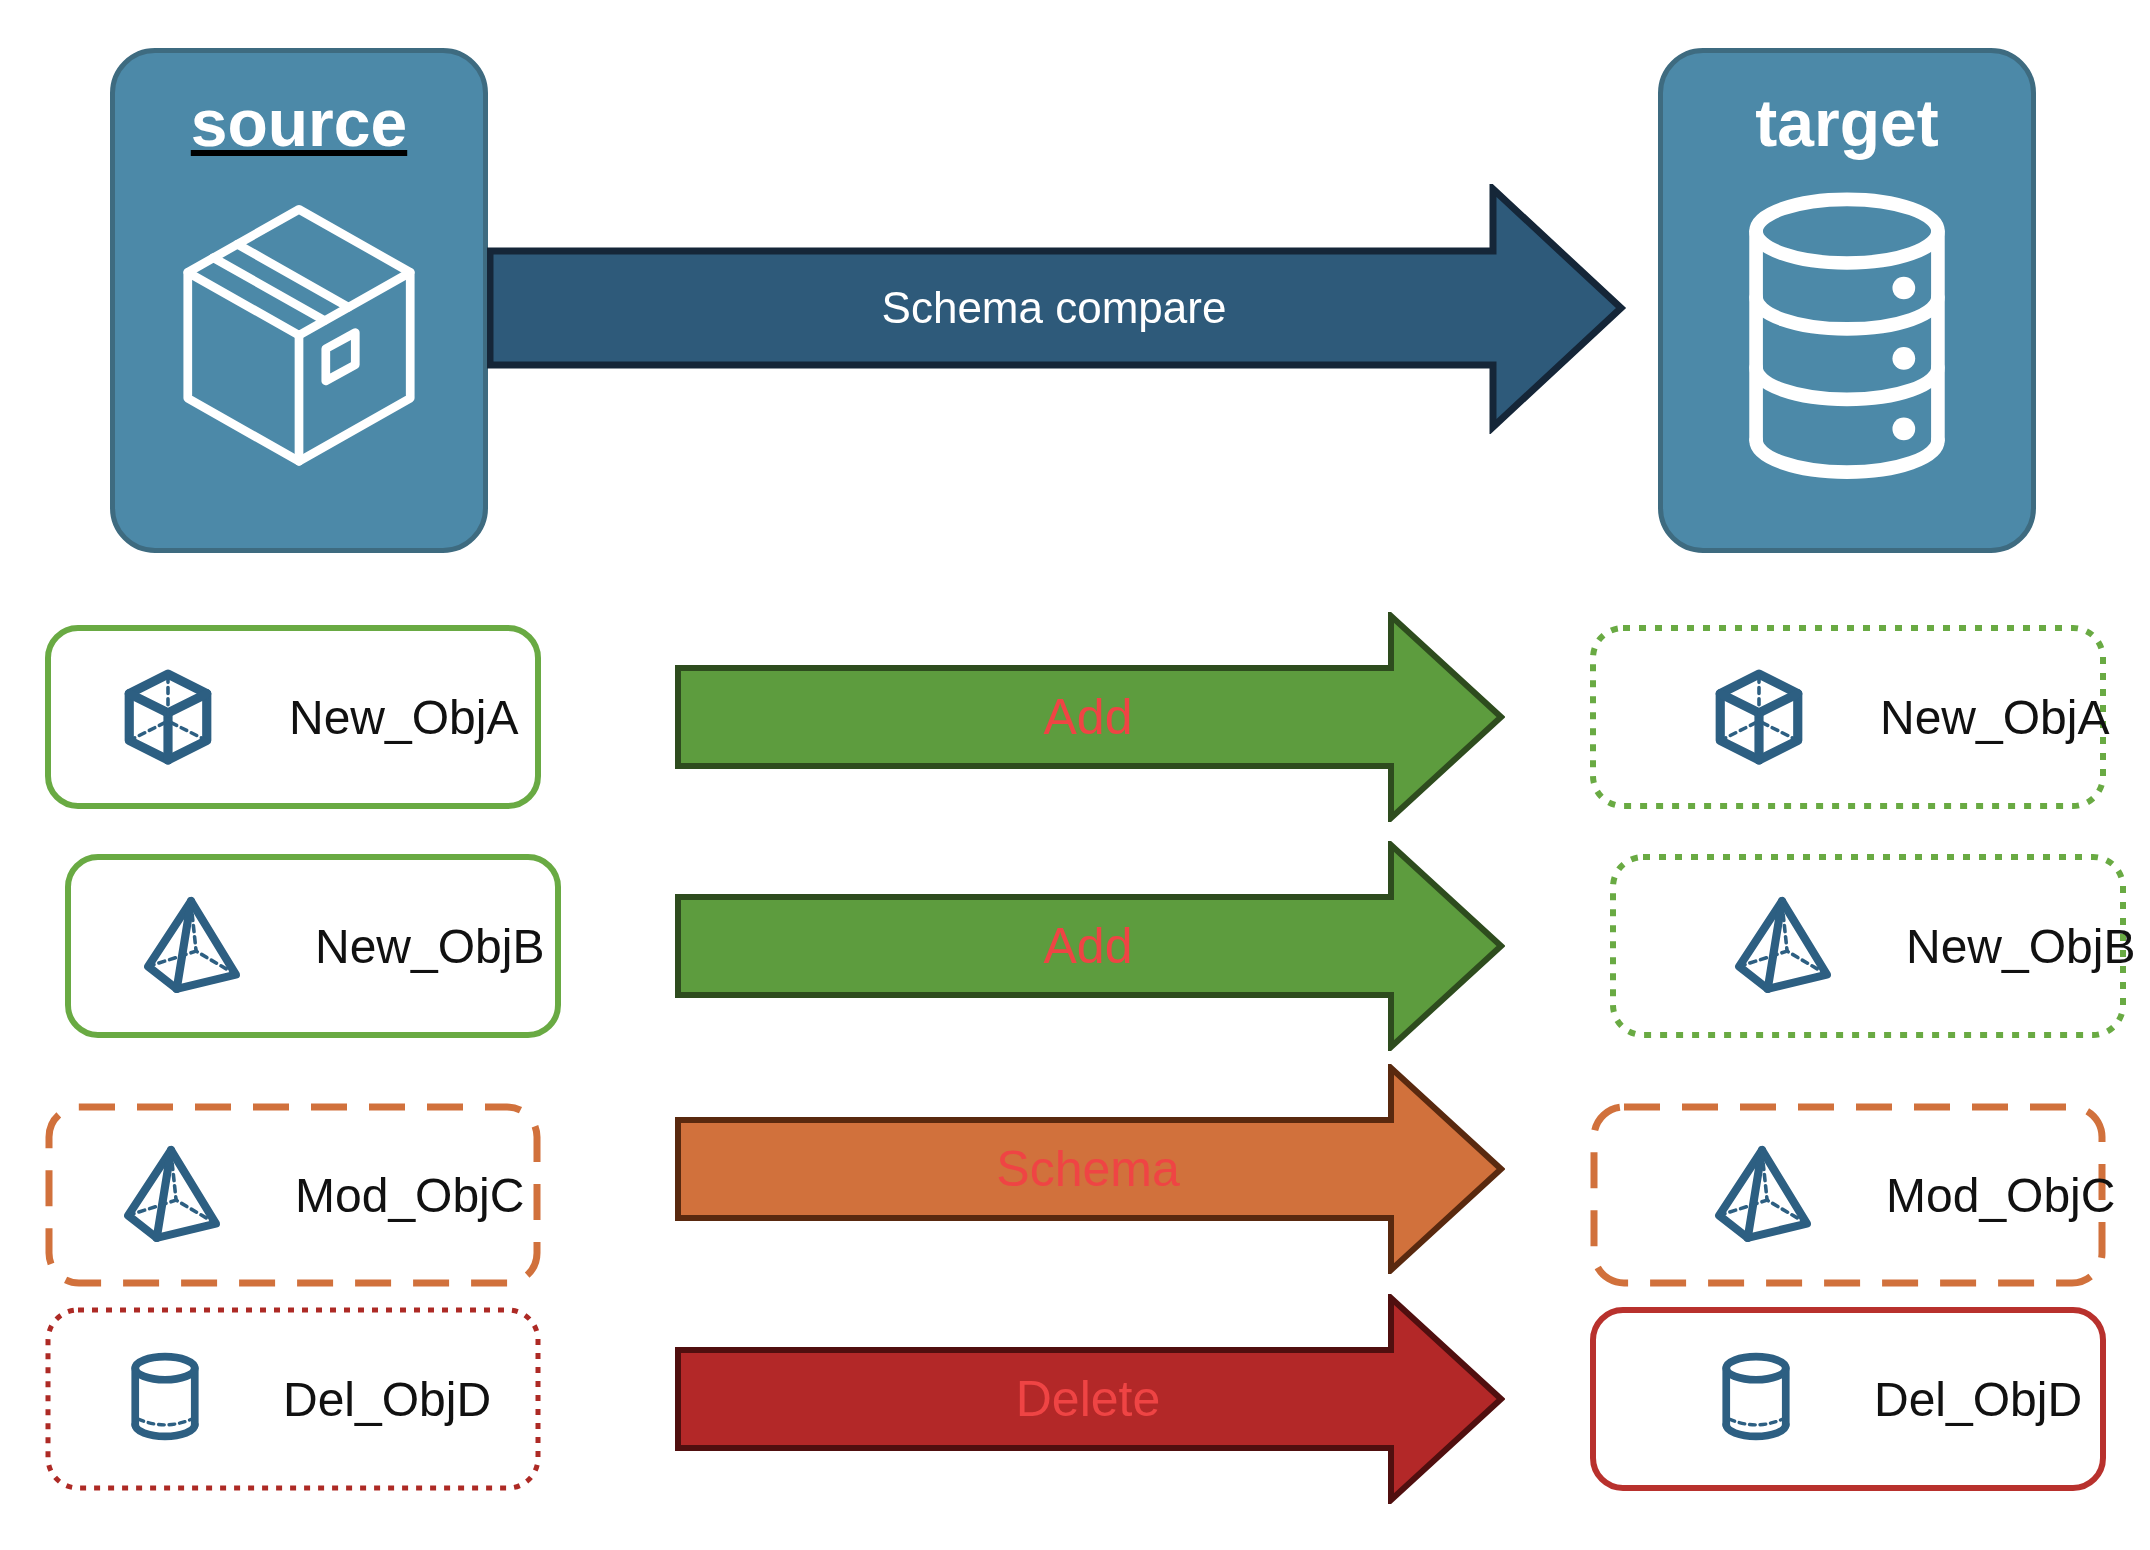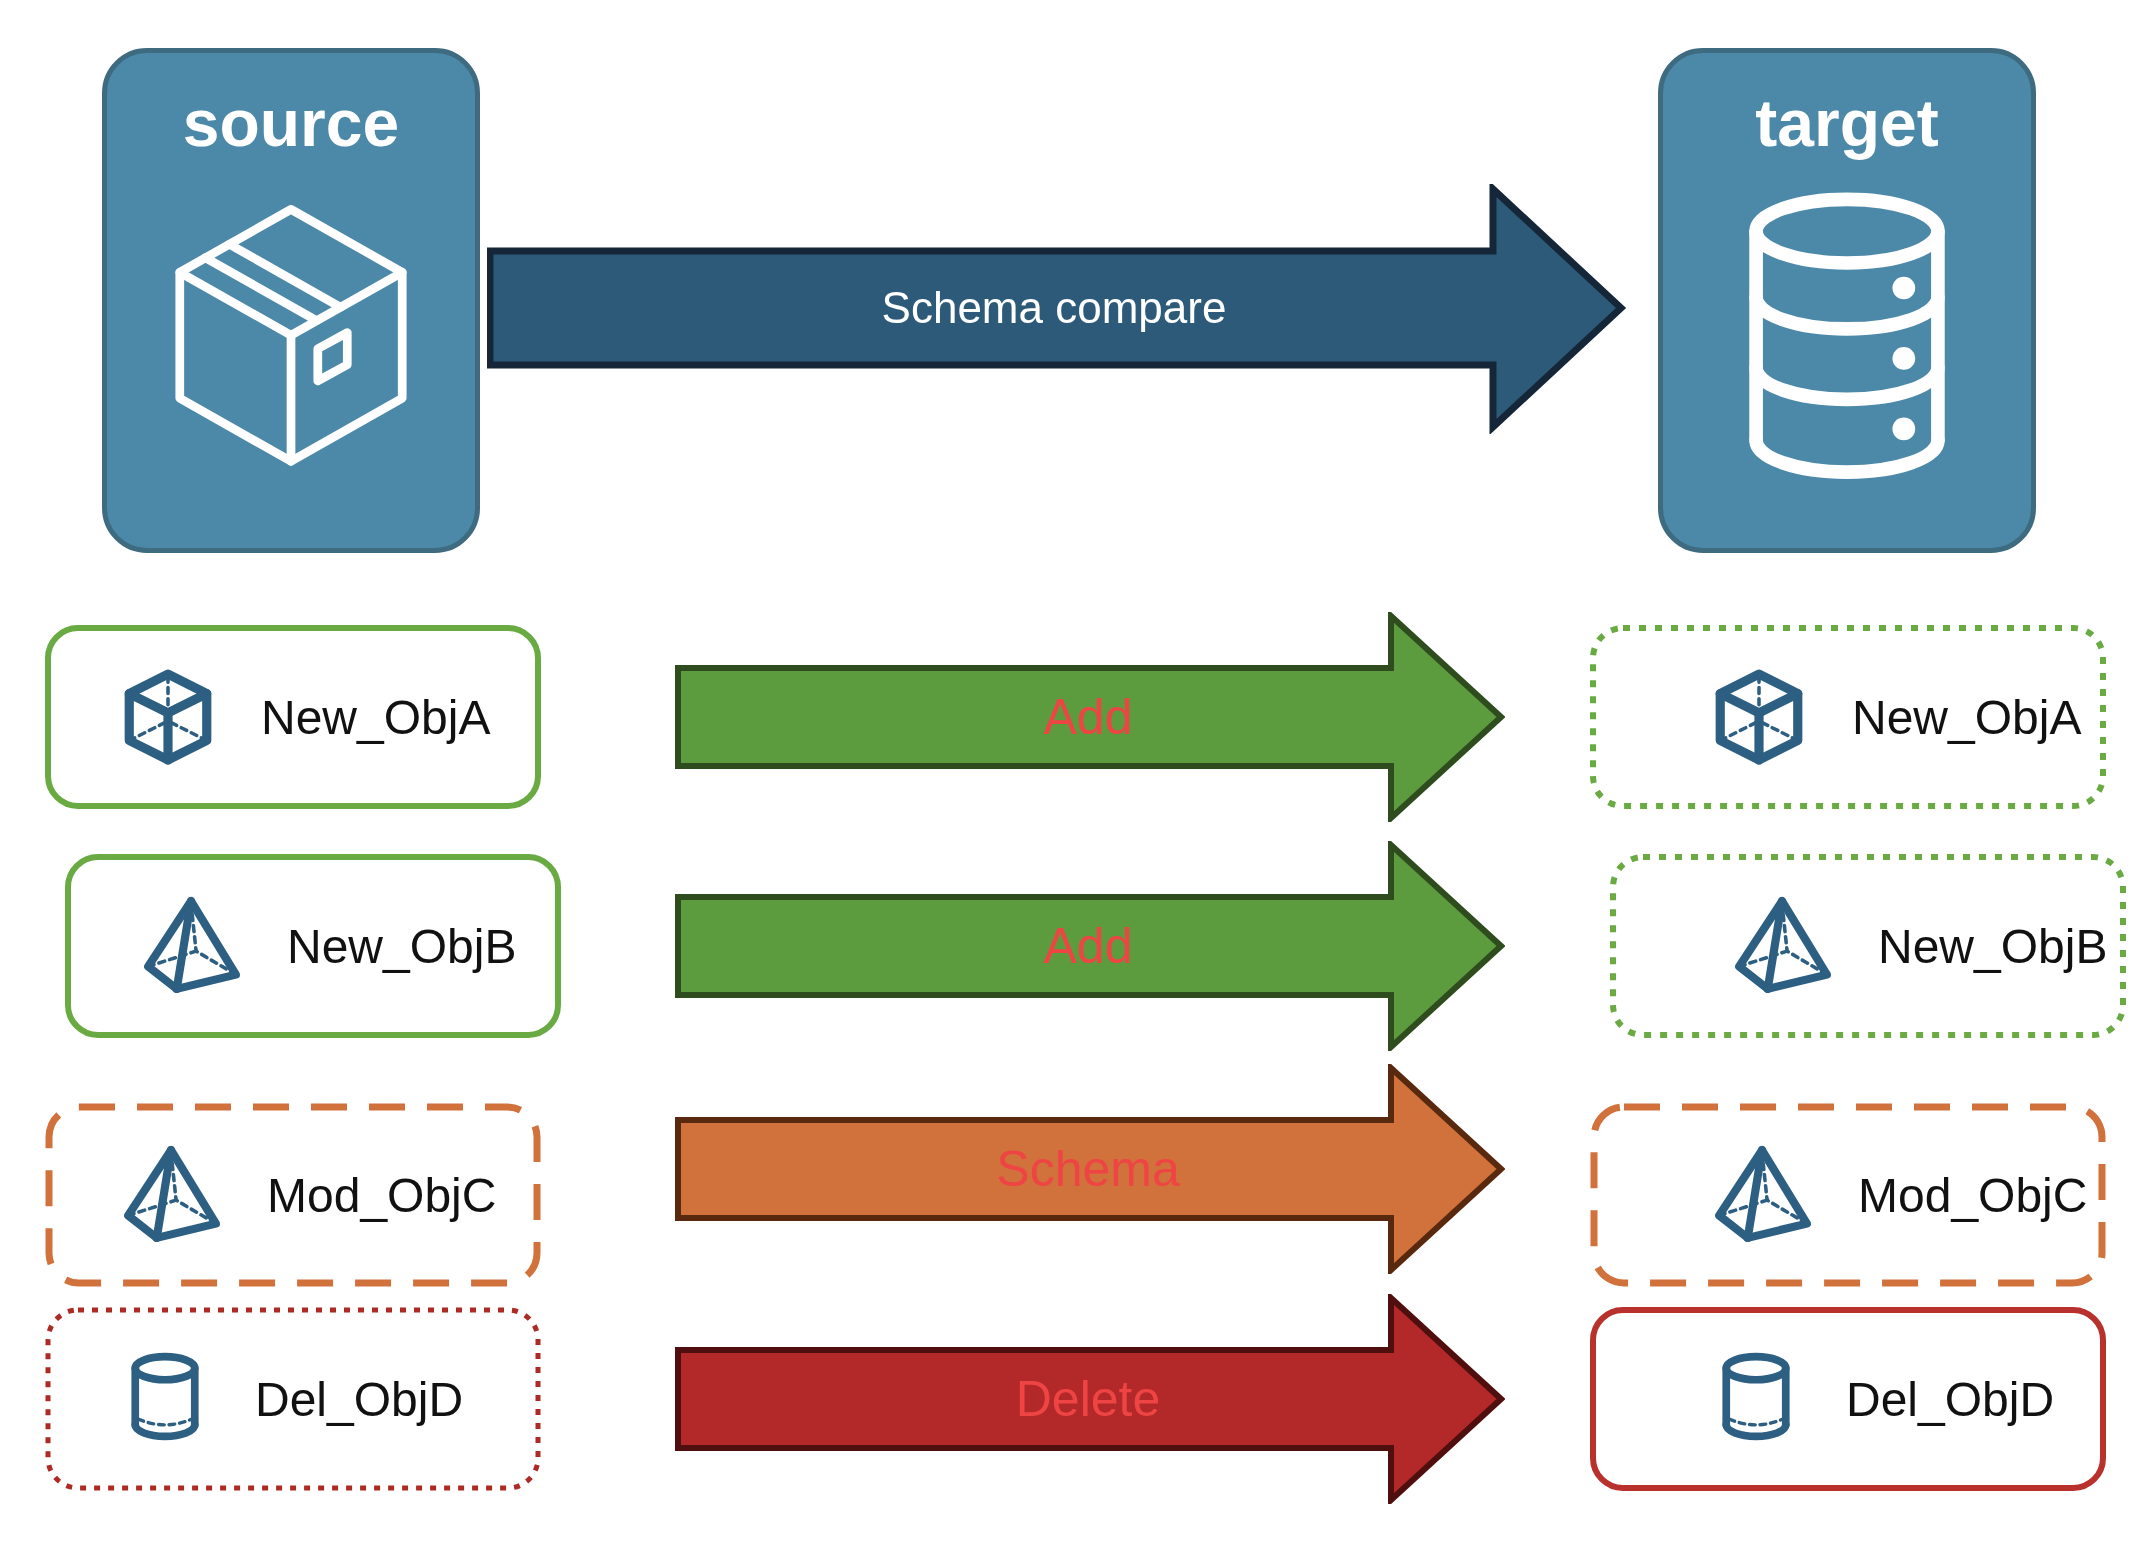--- a/index.html
+++ b/index.html
@@ -5,40 +5,40 @@
   html,body{margin:0;padding:0;background:#ffffff;}
   body{font-family:"Liberation Sans", sans-serif;}
   .canvas{position:relative;width:2150px;height:1550px;background:#ffffff;overflow:hidden;}
 
   
   .node{
     position:absolute;top:48px;width:378px;height:505px;
     background:#4c89a8;border:5px solid #3e6b80;border-radius:45px;
     box-sizing:border-box;display:flex;flex-direction:column;align-items:center;
   }
-  .node-source{left:102px;}
+  .node-source{left:110px;text-decoration:underline;}
   .node-target{left:1658px;}
   .node-title{
     margin-top:34px;font-size:66px;font-weight:bold;color:#ffffff;line-height:1.1;
   }
   .node-icon{margin-top:28px;}
 
   
   .schema-arrow{position:absolute;left:487px;top:184px;width:1140px;height:250px;}
   .schema-arrow svg{position:absolute;left:0;top:0;}
   .schema-arrow .arrow-label{
     position:absolute;left:0;top:67px;width:1134px;height:114px;
     display:flex;align-items:center;justify-content:center;
     color:#ffffff;font-size:44px;
   }
 
   
   .obj-box{
     position:absolute;height:184px;box-sizing:border-box;
-    display:flex;align-items:center;
+    display:flex;align-items:center;gap:28px;
   }
   .obj-box .border-svg{position:absolute;left:0;top:0;}
   .obj-box-left{left:45px;width:496px;padding-left:72px;}
   .obj-box-right{left:1590px;width:516px;padding-left:118px;}
   .row-1{top:625px;}
   .row-2{top:854px;margin-left:20px;}
   .row-3{top:1103px;}
   .row-4{top:1307px;}
   .obj-icon{flex:0 0 auto;margin-right:42px;position:relative;}
   .obj-label{font-size:48px;color:#111111;position:relative;}

